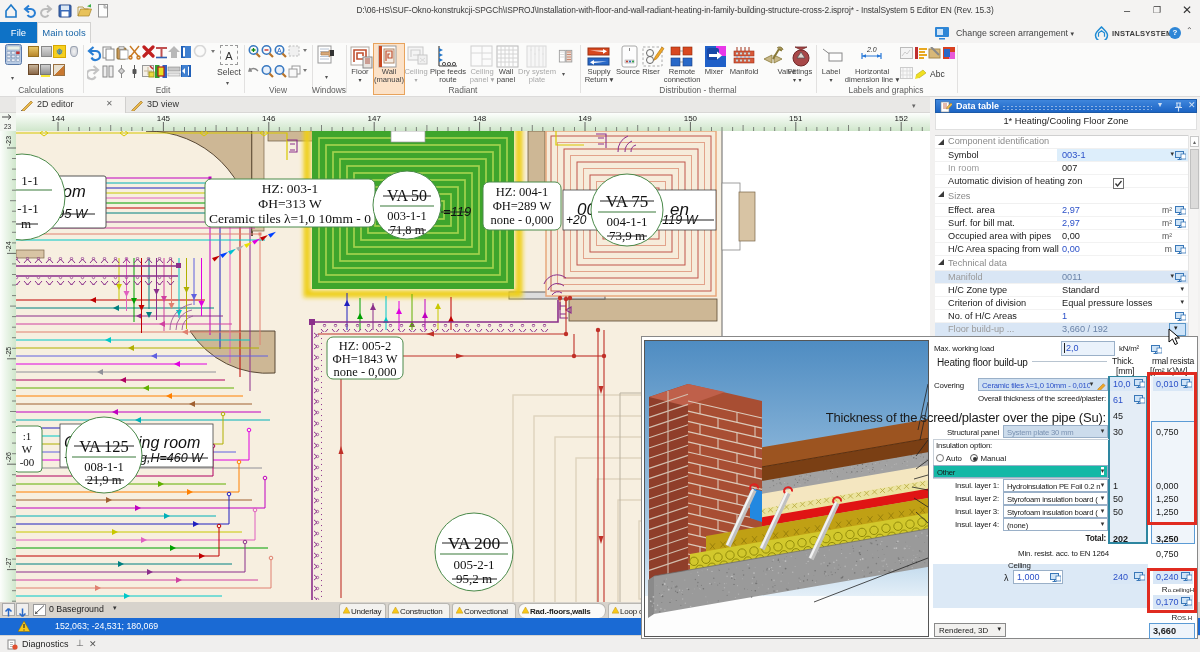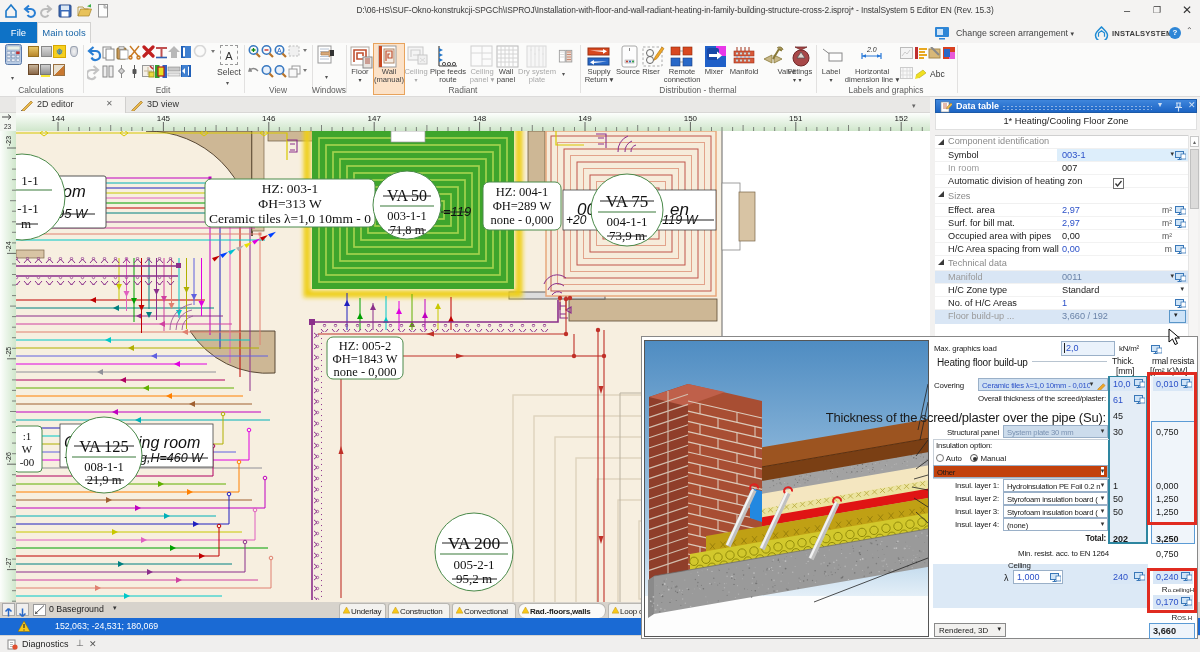--- a/index.html
+++ b/index.html
@@ -1050,20 +1050,25 @@
           <span style="position:absolute;right:14px;top:1px;font-size:7px;color:#333;">▾</span>
           <svg width="11" height="9" viewBox="0 0 11 9" style="position:absolute;right:2px;top:2px;">
             <rect x="0.5" y="0.5" width="8" height="6" fill="#cfe4f7" stroke="#3a78b8"></rect>
             <path d="M4.5,7 v1.5 M2.5,8.5 h4" stroke="#3a78b8"></path>
             <rect x="6" y="3" width="5" height="5" fill="#fff" stroke="#3a78b8" stroke-width=".8"></rect>
           </svg>
         </div>
         <div style="position:relative;height:13px;border-bottom:1px solid #f2f2f2;">
           <span style="position:absolute;left:13px;top:1px;font-size:9.2px;color:#1a1a1a;white-space:nowrap;">H/C Zone type</span>
           <span style="position:absolute;left:127px;top:1px;font-size:9.2px;color:#1a1a1a;">Standard</span>
+          <span style="position:absolute;right:4px;top:1px;font-size:7px;color:#333;">▾</span>
+        </div>
+        <div style="position:relative;height:13px;border-bottom:1px solid #f2f2f2;">
+          <span style="position:absolute;left:13px;top:1px;font-size:9.2px;color:#1a1a1a;white-space:nowrap;">Criterion of division</span>
+          <span style="position:absolute;left:127px;top:1px;font-size:9.2px;color:#1a1a1a;">Equal pressure losses</span>
           <span style="position:absolute;right:4px;top:1px;font-size:7px;color:#333;">▾</span>
         </div>
         <div style="position:relative;height:13px;border-bottom:1px solid #f2f2f2;">
           <span style="position:absolute;left:13px;top:1px;font-size:9.2px;color:#1a1a1a;white-space:nowrap;">No. of H/C Areas</span>
           <span style="position:absolute;left:127px;top:1px;font-size:9.2px;color:#2b50c8;">1</span>
           <svg width="11" height="9" viewBox="0 0 11 9" style="position:absolute;right:2px;top:2px;">
             <rect x="0.5" y="0.5" width="8" height="6" fill="#cfe4f7" stroke="#3a78b8"></rect>
             <path d="M4.5,7 v1.5 M2.5,8.5 h4" stroke="#3a78b8"></path>
             <rect x="6" y="3" width="5" height="5" fill="#fff" stroke="#3a78b8" stroke-width=".8"></rect>
           </svg>
@@ -1767,21 +1772,21 @@
             <path d="M272,129 L284,120"></path>
             <path d="M270,139 L284,135"></path>
             <path d="M268,147 L284,150"></path>
             <path d="M270,158 L284,167"></path>
             <path d="M272,172 L284,183"></path>
             <path d="M170,262 L284,218"></path>
           </g>
         </g>
         <rect x="0.5" y="0.5" width="284" height="296" fill="none" stroke="#555"></rect>
       </svg>
-      <div class="abs" style="left:292px;top:7px;font-size:7.9px;letter-spacing:-0.2px;color:#1a1a1a;white-space:nowrap;">Max. graphics load</div>
+      <div class="abs" style="left:292px;top:7px;font-size:7.9px;letter-spacing:-0.2px;color:#1a1a1a;white-space:nowrap;">Max. working load</div>
       <div class="abs" style="left:419px;top:4px;width:54px;height:15px;background:#eaf2fb;border:1px solid #9ab0c8;">
         <span style="position:absolute;left:2px;top:1px;font-size:9px;color:#2b50c8;border-left:1px solid #222;padding-left:1px;">2,0</span>
       </div>
       <div class="abs" style="left:477px;top:7px;font-size:7.9px;letter-spacing:-0.2px;color:#1a1a1a;white-space:nowrap;">kN/m²</div>
       <div class="abs" style="left:508px;top:6px;width:13px;height:11px;">
         <svg width="11" height="9" viewBox="0 0 11 9" style="position:absolute;right:1px;top:2px;">
           <rect x="0.5" y="0.5" width="8" height="6" fill="#cfe4f7" stroke="#3a78b8"></rect>
           <path d="M4.5,7 v1.5 M2.5,8.5 h4" stroke="#3a78b8"></path>
           <rect x="6" y="3" width="5" height="5" fill="#fff" stroke="#3a78b8" stroke-width=".8"></rect>
         </svg>
@@ -1820,21 +1825,21 @@
       <div class="abs" style="left:468px;top:72px;width:36px;height:14px;background:transparent;border:1px solid none;font-size:9px;color:#1a1a1a;padding:1.5px 0 0 3px;">45</div>
       <div class="abs" style="right:198px;top:91px;font-size:7.9px;letter-spacing:-0.2px;color:#1a1a1a;white-space:nowrap;">Structural panel</div>
       <div class="abs" style="left:361px;top:88px;width:105px;height:13px;background:#ccdcec;border:1px solid #9ab0c8;font-size:7.7px;letter-spacing:-0.2px;color:#7a92b2;padding:2px 0 0 3px;white-space:nowrap;overflow:hidden;">System plate 30 mm<span style="position:absolute;right:3px;top:1px;font-size:7px;color:#333;background:#ccdcec;">▾</span></div>
       <div class="abs" style="left:468px;top:88px;width:36px;height:14px;background:transparent;border:1px solid none;font-size:9px;color:#1a1a1a;padding:1.5px 0 0 3px;">30</div>
       <div class="abs" style="left:511px;top:88px;width:40px;height:14px;background:transparent;border:1px solid none;font-size:9px;color:#1a1a1a;padding:1.5px 0 0 3px;">0,750</div>
       <div class="abs" style="left:291px;top:102px;width:176px;height:40px;border:1px solid #c8d0d8;border-right:none;"></div>
       <div class="abs" style="left:294px;top:104px;font-size:7.9px;letter-spacing:-0.2px;color:#1a1a1a;white-space:nowrap;">Insulation option:</div>
       <div class="abs" style="left:294px;top:117px;font-size:7.9px;color:#1a1a1a;">
 <span style="display:inline-block;width:8px;height:8px;border:1px solid #777;border-radius:50%;vertical-align:-1px;"></span> Auto
 <span style="display:inline-block;width:8px;height:8px;border:1px solid #555;border-radius:50%;vertical-align:-1px;margin-left:6px;position:relative;"><span style="position:absolute;left:1.5px;top:1.5px;width:4px;height:4px;background:#333;border-radius:50%;"></span></span> Manual</div>
-      <div class="abs" style="left:291px;top:128px;width:175px;height:13px;background:#c2410c;border:1px solid #9ab0c8;font-size:7.7px;letter-spacing:-0.2px;color:#1a1a1a;padding:2px 0 0 3px;white-space:nowrap;overflow:hidden;">Other<span style="position:absolute;right:3px;top:1px;font-size:7px;color:#333;background:#fff;">▾</span></div>
+      <div class="abs" style="left:291px;top:128px;width:175px;height:13px;background:#14b8a6;border:1px solid #9ab0c8;font-size:7.7px;letter-spacing:-0.2px;color:#1a1a1a;padding:2px 0 0 3px;white-space:nowrap;overflow:hidden;">Other<span style="position:absolute;right:3px;top:1px;font-size:7px;color:#333;background:#fff;">▾</span></div>
       <div class="abs" style="right:198px;top:144px;font-size:7.9px;letter-spacing:-0.2px;color:#1a1a1a;white-space:nowrap;">Insul. layer 1:</div>
       <div class="abs" style="left:361px;top:142px;width:105px;height:13px;background:#fff;border:1px solid #9ab0c8;font-size:7.7px;letter-spacing:-0.2px;color:#1a1a1a;padding:2px 0 0 3px;white-space:nowrap;overflow:hidden;">Hydroinsulation PE Foil 0.2 n<span style="position:absolute;right:3px;top:1px;font-size:7px;color:#333;background:#fff;">▾</span></div>
       <div class="abs" style="left:468px;top:142px;width:36px;height:13px;background:transparent;border:1px solid none;font-size:9px;color:#1a1a1a;padding:1.5px 0 0 3px;">1</div>
       <div class="abs" style="left:511px;top:142px;width:40px;height:13px;background:transparent;border:1px solid none;font-size:9px;color:#1a1a1a;padding:1.5px 0 0 3px;">0,000</div>
       <div class="abs" style="right:198px;top:157px;font-size:7.9px;letter-spacing:-0.2px;color:#1a1a1a;white-space:nowrap;">Insul. layer 2:</div>
       <div class="abs" style="left:361px;top:155px;width:105px;height:13px;background:#fff;border:1px solid #9ab0c8;font-size:7.7px;letter-spacing:-0.2px;color:#1a1a1a;padding:2px 0 0 3px;white-space:nowrap;overflow:hidden;">Styrofoam insulation board (<span style="position:absolute;right:3px;top:1px;font-size:7px;color:#333;background:#fff;">▾</span></div>
       <div class="abs" style="left:468px;top:155px;width:36px;height:13px;background:transparent;border:1px solid none;font-size:9px;color:#1a1a1a;padding:1.5px 0 0 3px;">50</div>
       <div class="abs" style="left:511px;top:155px;width:40px;height:13px;background:transparent;border:1px solid none;font-size:9px;color:#1a1a1a;padding:1.5px 0 0 3px;">1,250</div>
       <div class="abs" style="right:198px;top:170px;font-size:7.9px;letter-spacing:-0.2px;color:#1a1a1a;white-space:nowrap;">Insul. layer 3:</div>
       <div class="abs" style="left:361px;top:168px;width:105px;height:13px;background:#fff;border:1px solid #9ab0c8;font-size:7.7px;letter-spacing:-0.2px;color:#1a1a1a;padding:2px 0 0 3px;white-space:nowrap;overflow:hidden;">Styrofoam insulation board (<span style="position:absolute;right:3px;top:1px;font-size:7px;color:#333;background:#fff;">▾</span></div>

